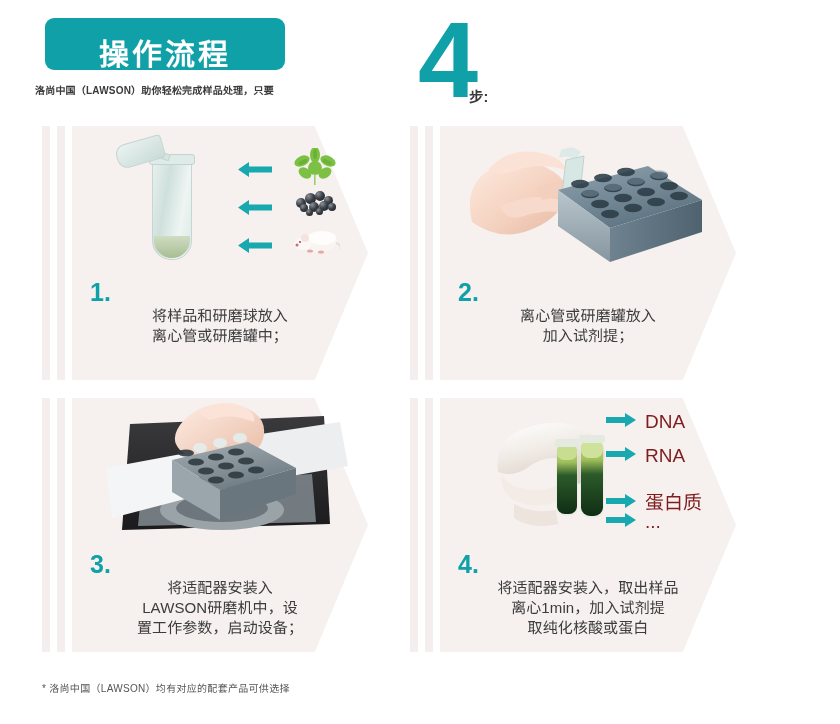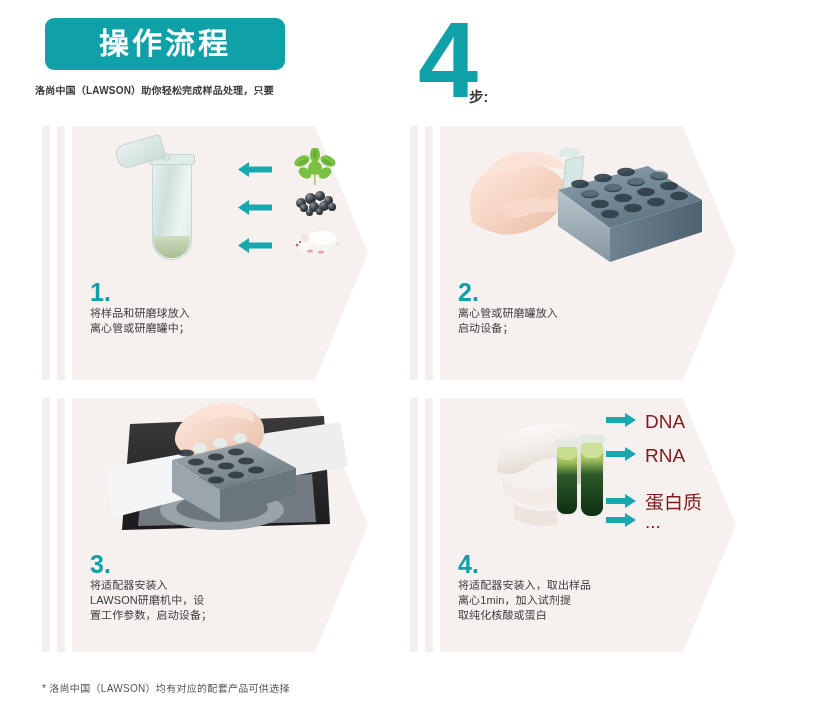--- a/index.html
+++ b/index.html
@@ -25,21 +25,21 @@
   }
   #title-badge {
     position: absolute;
     left: 45px;
     top: 18px;
     width: 240px;
     height: 52px;
     background: #10a1a8;
     border-radius: 9px;
     display: flex;
-    align-items: center;
+    align-items: flex-end;
     justify-content: center;
   }
   #title-badge .title-text {
     color: #ffffff;
     font-size: 30px;
     font-weight: bold;
     letter-spacing: 3px;
     line-height: 1;
   }
   #subtitle {
@@ -127,26 +127,27 @@
     width: 260px;
   }
   .step-num {
     font-size: 25px;
     font-weight: bold;
     color: #10a1a8;
     line-height: 1.05;
     margin: 0 0 1px 0;
   }
   .step-desc {
-    font-size: 11px;
+    font-size: 15px;
     color: #3c3c3c;
     line-height: 1.34;
     white-space: pre-line;
     margin: 0;
     letter-spacing: 0.1px;
+    text-align: center;
   }
 
   
   #footer-note {
     position: absolute;
     left: 42px;
     top: 680px;
     font-size: 10px;
     color: #555555;
     letter-spacing: 0.3px;
@@ -401,21 +402,21 @@
           <ellipse cx="173" cy="60.5" rx="9" ry="4.2"></ellipse>
           <ellipse cx="196" cy="54.5" rx="9" ry="4.2"></ellipse>
           <ellipse cx="219" cy="48.5" rx="9" ry="4.2"></ellipse>
         </g>
       </svg>
     </div>
 
     <div class="step-caption">
       <div class="step-num">2.</div>
       <div class="step-desc">离心管或研磨罐放入
-启动设备；</div>
+加入试剂提；</div>
     </div>
   </div>
 
   <div class="step-cell cell-r1 cell-c0">
     <div class="stripe stripe-a"></div>
     <div class="stripe stripe-b"></div>
     <div class="chevron"></div>
 
     <div class="step-media">
       <svg width="296" height="150" viewBox="0 0 296 150">

